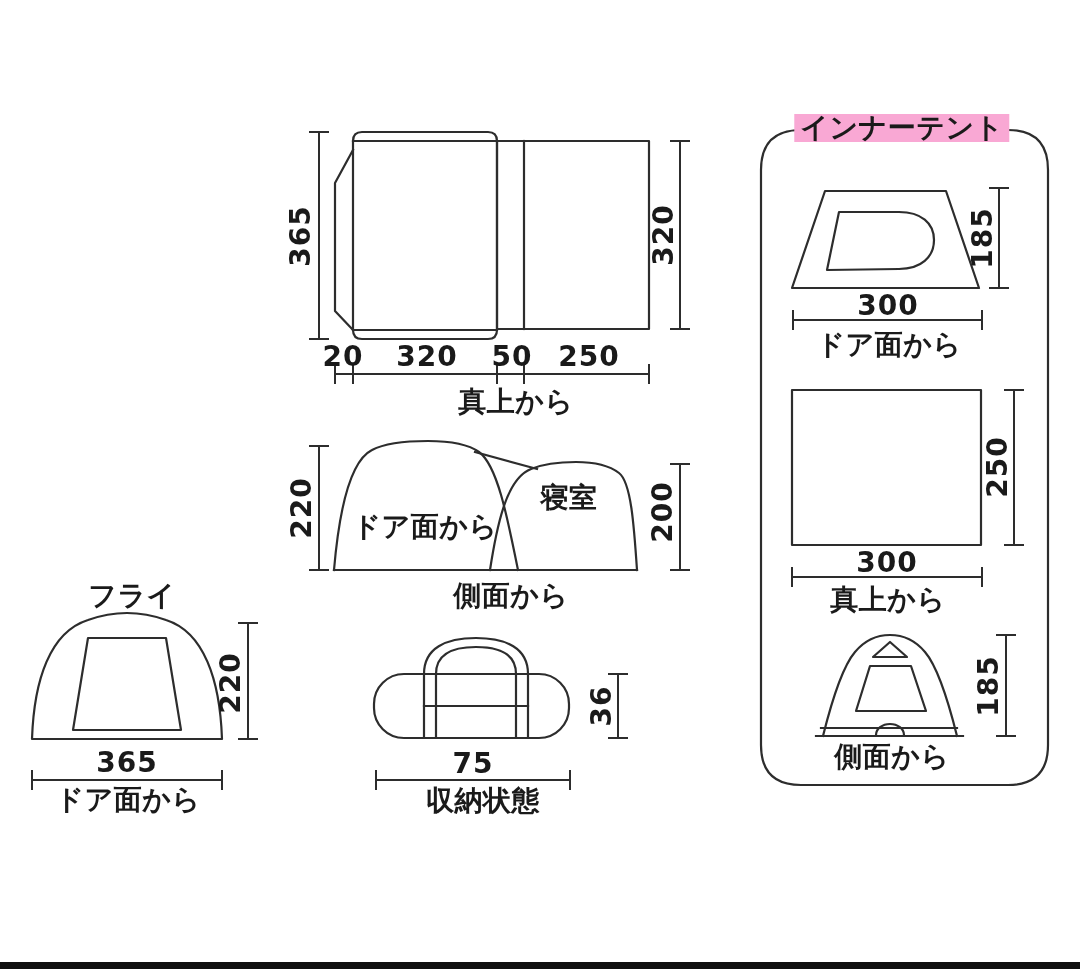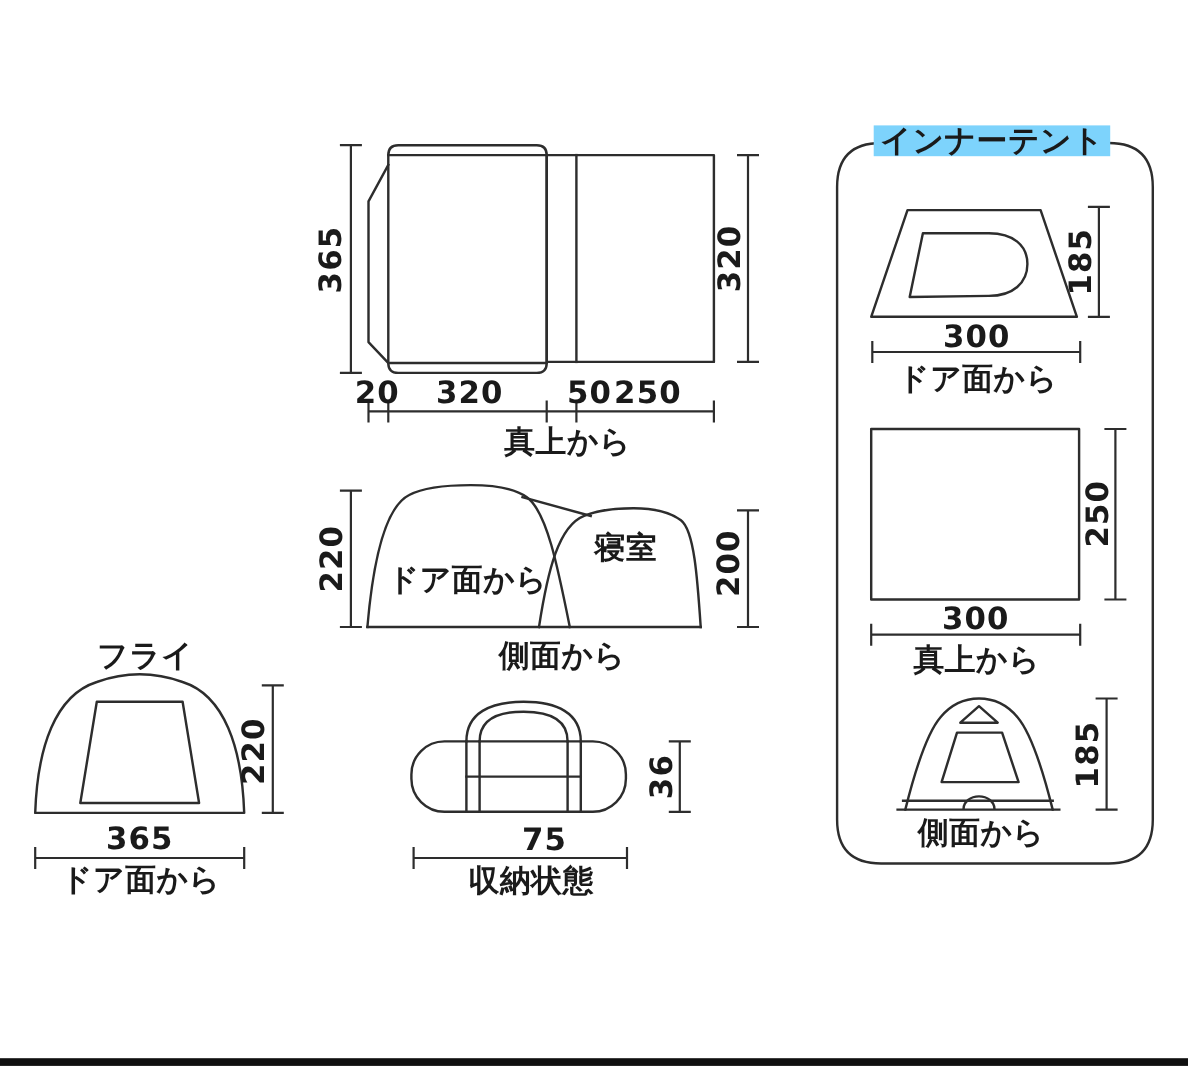--- a/index.html
+++ b/index.html
@@ -84,40 +84,40 @@
       <path d="M 870,666 L 911,666 L 926,711 L 856,711 Z"></path>
       <path d="M 876,735 A 14 11 0 0 1 904,735"></path>
       <path class="dim" d="M 997,635 H 1015 M 1006,635 V 736 M 997,736 H 1015"></path>
     </g>
   </svg>
 
   <div class="lbl num rot" style="left:301px;top:236px">365</div>
   <div class="lbl num rot" style="left:664px;top:235px">320</div>
   <div class="lbl num" style="left:343px;top:357px">20</div>
   <div class="lbl num" style="left:427px;top:357px">320</div>
-  <div class="lbl num" style="left:536px;top:357px">50</div>
+  <div class="lbl num" style="left:512px;top:357px">50</div>
   <div class="lbl num" style="left:589px;top:357px">250</div>
   <div class="lbl" style="left:516px;top:402px">真上から</div>
 
   <div class="lbl num rot" style="left:302px;top:508px">220</div>
   <div class="lbl num rot" style="left:663px;top:512px">200</div>
   <div class="lbl" style="left:425px;top:527px">ドア面から</div>
   <div class="lbl" style="left:569px;top:498px">寝室</div>
   <div class="lbl" style="left:511px;top:596px">側面から</div>
 
   <div class="lbl" style="left:132px;top:596px">フライ</div>
   <div class="lbl num rot" style="left:231px;top:683px">220</div>
   <div class="lbl num" style="left:127px;top:763px">365</div>
   <div class="lbl" style="left:128px;top:800px">ドア面から</div>
 
   <div class="lbl num rot" style="left:602px;top:706px">36</div>
-  <div class="lbl num" style="left:495px;top:764px">75</div>
+  <div class="lbl num" style="left:473px;top:764px">75</div>
   <div class="lbl" style="left:483px;top:801px">収納状態</div>
 
-  <div class="lbl" style="left:902px;top:128px;background:#7dd3fc;padding:0 6px">インナーテント</div>
+  <div class="lbl" style="left:902px;top:128px;background:#f9a8d4;padding:0 6px">インナーテント</div>
 
   <div class="lbl num rot" style="left:983px;top:238px">185</div>
   <div class="lbl num" style="left:888px;top:306px">300</div>
   <div class="lbl" style="left:889px;top:345px">ドア面から</div>
 
   <div class="lbl num rot" style="left:998px;top:467px">250</div>
   <div class="lbl num" style="left:887px;top:563px">300</div>
   <div class="lbl" style="left:888px;top:600px">真上から</div>
 
   <div class="lbl num rot" style="left:989px;top:686px">185</div>

